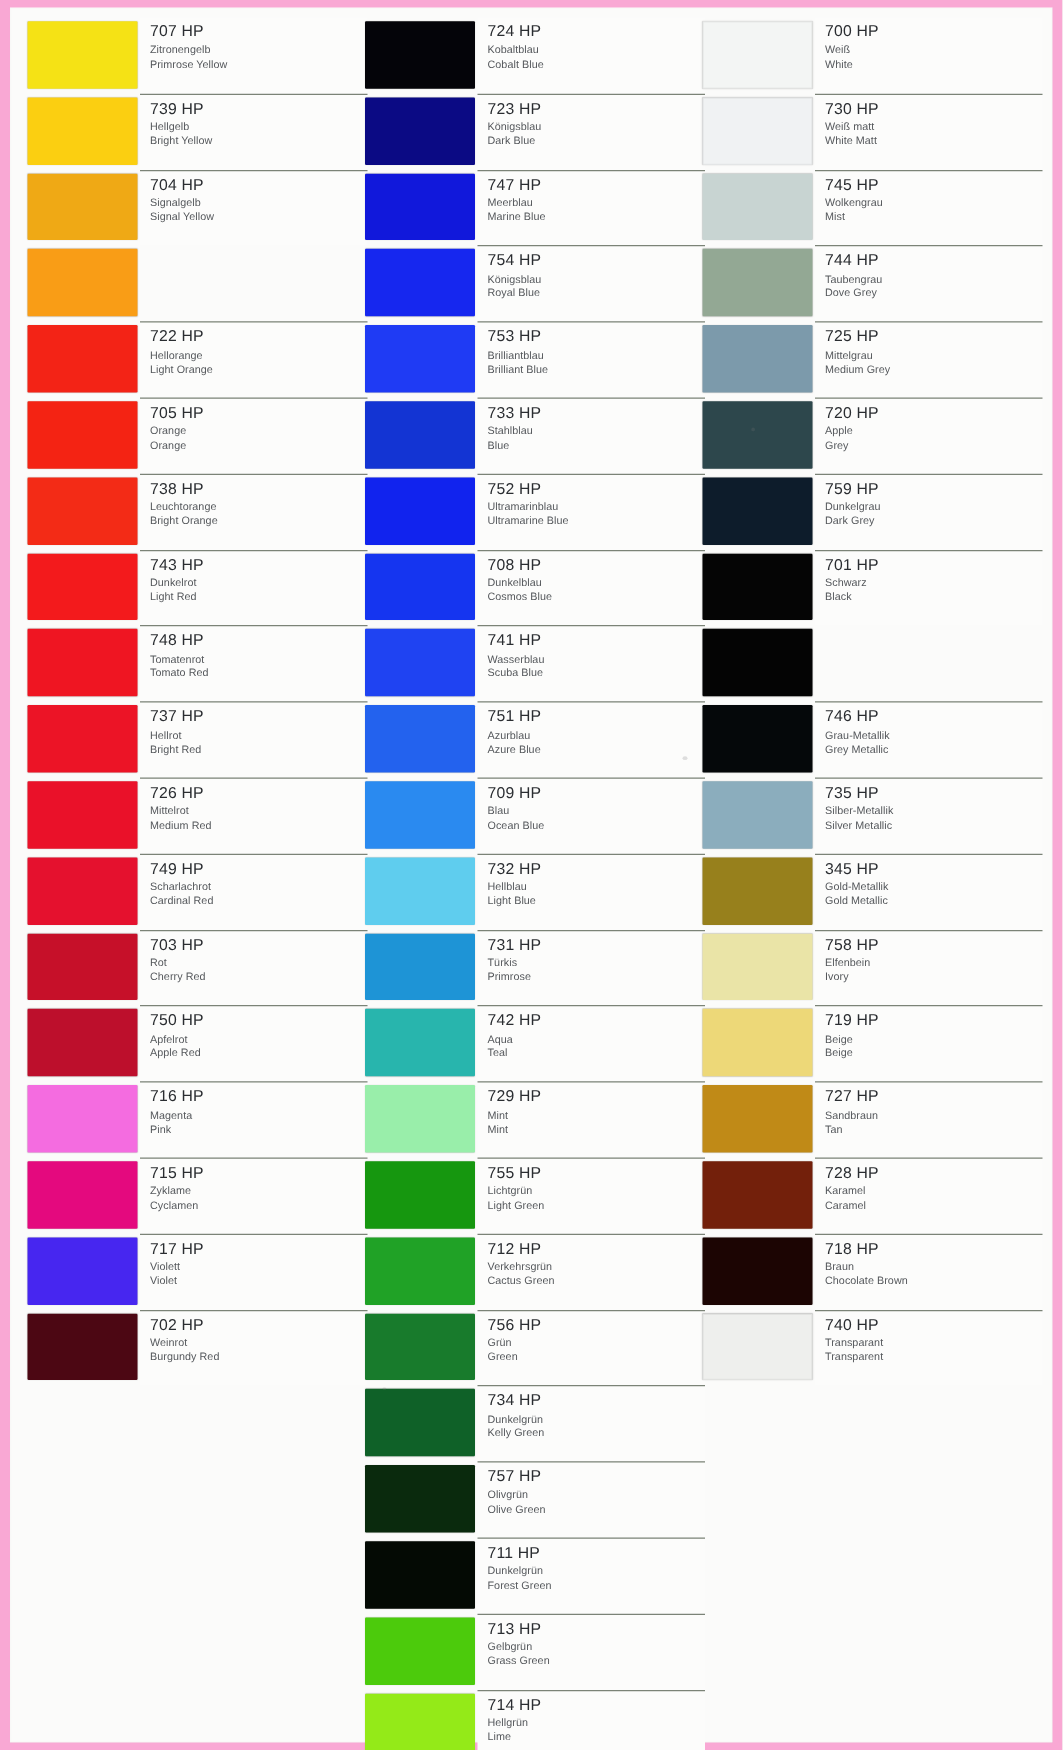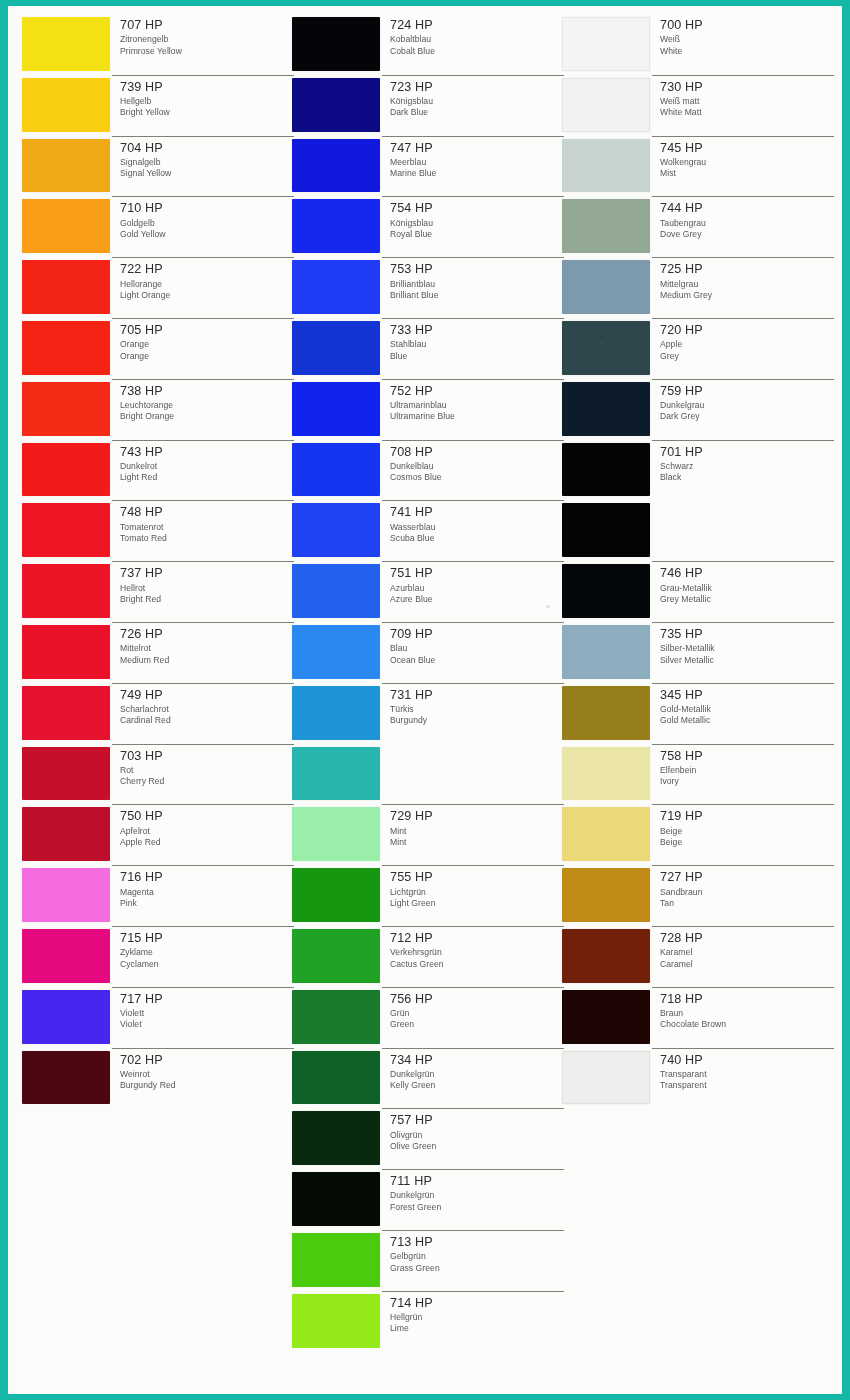--- a/index.html
+++ b/index.html
@@ -13,21 +13,21 @@
     font-family: "Liberation Sans", sans-serif;
     overflow: hidden;
     position: relative;
   }
   #chart-page {
     position: absolute;
     left: 0;
     top: 0;
     width: 850px;
     height: 1400px;
-    background: #14b8a6;
+    background: #f9a8d4;
   }
   
   #paper-sheet {
     position: absolute;
     left: 8px;
     top: 6px;
     width: 834px;
     height: 1388px;
     background: #fbfbfa;
     box-shadow: inset 0 0 2px rgba(0,0,0,0.04);
@@ -125,25 +125,20 @@
         <div class="swatch-row">
           <div class="swatch-chip" style="background: rgb(239, 169, 21);"></div>
           <div class="swatch-label">
             <span class="code-text">704 HP</span>
             <span class="name-de">Signalgelb</span>
             <span class="name-en">Signal Yellow</span>
           </div>
         </div>
         <div class="swatch-row">
           <div class="swatch-chip" style="background: rgb(249, 157, 22);"></div>
-          <div class="swatch-label">
-            <span class="code-text">710 HP</span>
-            <span class="name-de">Goldgelb</span>
-            <span class="name-en">Gold Yellow</span>
-          </div>
         </div>
         <div class="swatch-row">
           <div class="swatch-chip" style="background: rgb(243, 35, 22);"></div>
           <div class="swatch-label">
             <span class="code-text">722 HP</span>
             <span class="name-de">Hellorange</span>
             <span class="name-en">Light Orange</span>
           </div>
         </div>
         <div class="swatch-row">
@@ -334,29 +329,42 @@
         </div>
         <div class="swatch-row">
           <div class="swatch-chip" style="background: rgb(42, 138, 240);"></div>
           <div class="swatch-label">
             <span class="code-text">709 HP</span>
             <span class="name-de">Blau</span>
             <span class="name-en">Ocean Blue</span>
           </div>
         </div>
         <div class="swatch-row">
+          <div class="swatch-chip" style="background: rgb(95, 205, 238);"></div>
+          <div class="swatch-label">
+            <span class="code-text">732 HP</span>
+            <span class="name-de">Hellblau</span>
+            <span class="name-en">Light Blue</span>
+          </div>
+        </div>
+        <div class="swatch-row">
           <div class="swatch-chip" style="background: rgb(30, 148, 214);"></div>
           <div class="swatch-label">
             <span class="code-text">731 HP</span>
             <span class="name-de">Türkis</span>
-            <span class="name-en">Burgundy</span>
+            <span class="name-en">Primrose</span>
           </div>
         </div>
         <div class="swatch-row">
           <div class="swatch-chip" style="background: rgb(40, 181, 173);"></div>
+          <div class="swatch-label">
+            <span class="code-text">742 HP</span>
+            <span class="name-de">Aqua</span>
+            <span class="name-en">Teal</span>
+          </div>
         </div>
         <div class="swatch-row">
           <div class="swatch-chip" style="background: rgb(153, 238, 170);"></div>
           <div class="swatch-label">
             <span class="code-text">729 HP</span>
             <span class="name-de">Mint</span>
             <span class="name-en">Mint</span>
           </div>
         </div>
         <div class="swatch-row">

